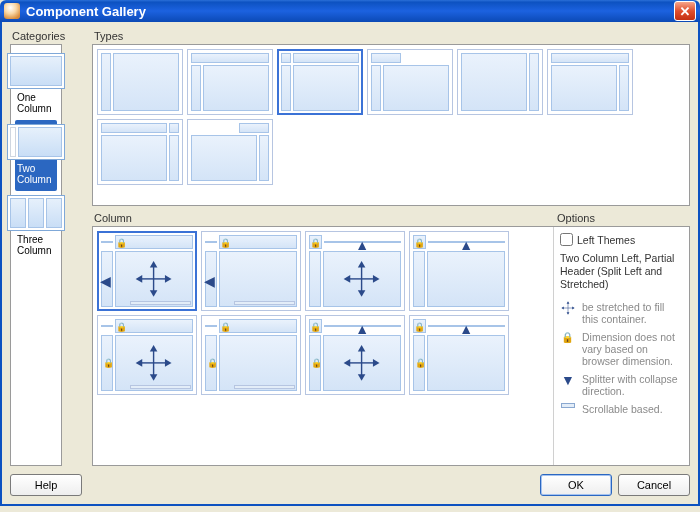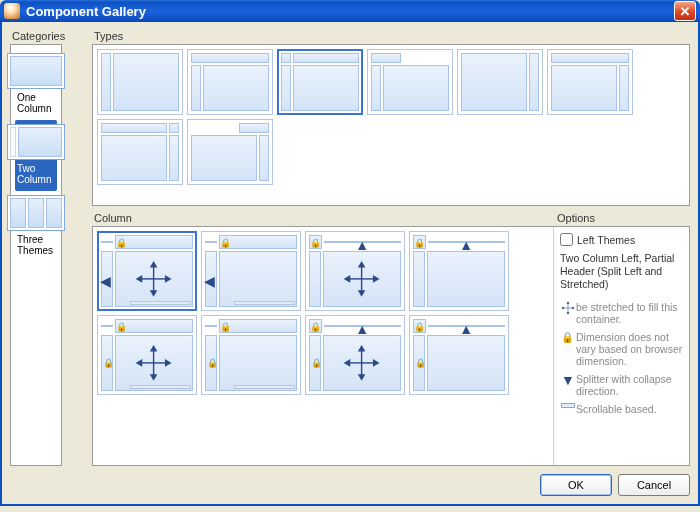--- a/index.html
+++ b/index.html
@@ -51,21 +51,21 @@
 .arrows { position: absolute; inset: 0; display: flex; align-items: center; justify-content: center; }
 .arrows svg { width: 70%; height: 70%; }
 .tri { color: #2b4a8a; font-size: 14px; line-height: 1; }
 .scrollbar-hint { position: absolute; bottom: 1px; left: 14px; right: 1px; height: 4px; background: #e3edf8; border: 1px solid #b6c5e1; }
 
 .optionspanel { width: 135px; padding: 6px 6px; font-size: 10.5px; color: #333; display: flex; flex-direction: column; gap: 6px; }
 .optcheck { display: flex; align-items: center; gap: 4px; }
 .optcheck input { margin: 0; }
 .optdesc { line-height: 1.25; }
 .legend { color: #8a8a8a; display: flex; flex-direction: column; gap: 6px; margin-top: 4px; }
-.legendrow { display: flex; align-items: flex-start; }
+.legendrow { display: flex; gap: 6px; align-items: flex-start; }
 .legicon { flex: 0 0 16px; display: flex; align-items: flex-start; justify-content: center; }
 .legtext { flex: 1; }
 
 .buttonbar { display: flex; padding-top: 8px; gap: 6px; }
 .buttonbar .sp { flex: 1; }
 .btn { min-width: 72px; height: 22px; border: 1px solid #7a7a7a; background: linear-gradient(to bottom, #fff, #eee); border-radius: 3px; font: inherit; cursor: pointer; }
 .btn.default { border: 1px solid #2b67c1; box-shadow: inset 0 0 0 1px #a5c3f0; }
 
 svg.crossarrows line { stroke: #2b4a8a; stroke-width: 1.5; }
 svg.crossarrows polygon { fill: #2b4a8a; }
@@ -100,21 +100,21 @@
               <div class="blk"></div>
             </div>
           <div class="catlabel">Two Column</div>
         </div>
         <div class="catitem">
           <div class="catthumb three">
               <div class="blk"></div>
               <div class="blk"></div>
               <div class="blk"></div>
             </div>
-          <div class="catlabel">Three Themes</div>
+          <div class="catlabel">Three Column</div>
         </div>
       </div>
     </div>
 
     <div class="rightcol">
 
       <div class="col" style="flex:0 0 auto">
         <div class="label">Types</div>
         <div class="typespanel">
           <div class="typesgrid">
@@ -398,17 +398,18 @@
               </div>
             </div>
           </div>
         </div>
       </div>
 
     </div>
   </div>
 
   <div class="buttonbar">
+    <button class="btn">Help</button>
     <div class="sp"></div>
     <button class="btn default">OK</button>
     <button class="btn">Cancel</button>
   </div>
 </div>
 
 </body></html>

